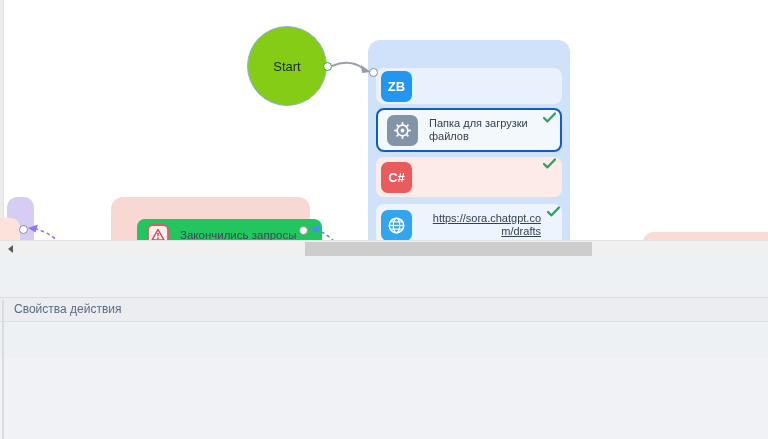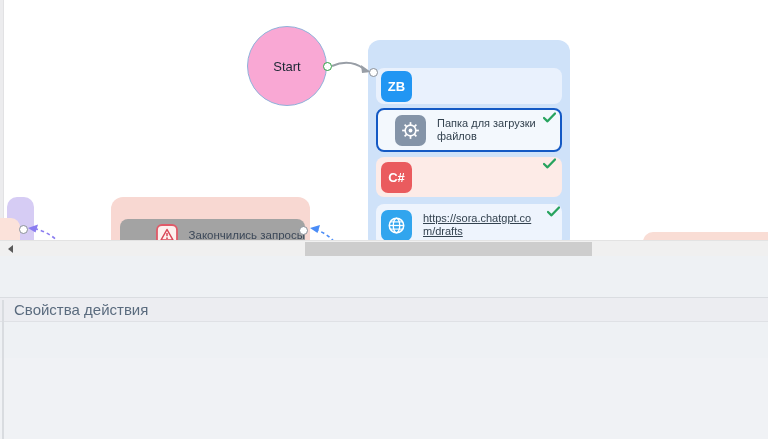--- a/index.html
+++ b/index.html
@@ -9,64 +9,64 @@
   
   #canvas { position:absolute; left:0; top:0; width:768px; height:240px; background:#fff; overflow:hidden; }
   .vstrip { position:absolute; left:0; top:0; width:4px; height:240px; background:#ececee; border-right:1px solid #e2e2e4; }
 
   .node { position:absolute; border-radius:10px; }
   #purple-node { left:7px; top:197px; width:27px; height:55px; background:#d6ccf4; }
   #pink-left-node { left:-18px; top:218px; width:38px; height:34px; background:#fbe2da; border-radius:9px; }
   #pink-right-node { left:643px; top:232px; width:135px; height:20px; background:#f9ddd5; border-radius:12px; }
 
   #error-node { left:111px; top:197px; width:199px; height:55px; background:#f8d8d2; border-radius:12px; }
-  #error-inner { position:absolute; left:9px; top:22px; width:185px; height:34px; background:#a3a3a3;
-                 border-radius:8px; display:flex; align-items:flex-start; padding:5px 0 0 10px; gap:11px;justify-content:flex-end; }
+  #error-inner { position:absolute; left:26px; top:22px; width:185px; height:34px; background:#22c55e;
+                 border-radius:8px; display:flex; align-items:flex-start; padding:5px 0 0 10px; gap:11px; }
   #error-inner .wlabel { font-size:11.5px; color:#3c4858; padding-top:5px; white-space:nowrap; }
 
   #start-node { position:absolute; left:247px; top:26px; width:80px; height:80px; border-radius:50%;
-                background:#f9a8d4; border:1.5px solid #8fb2da; display:flex; align-items:center; justify-content:center;
+                background:#84cc16; border:1.5px solid #8fb2da; display:flex; align-items:center; justify-content:center;
                 font-size:13px; color:#1b2733; }
 
   .port { position:absolute; width:9px; height:9px; border-radius:50%; background:#fff; border:1.5px solid #8a9099; z-index:6; }
   #start-port { left:323px; top:62px; border-color:#2f9e44; }
   #block1-port { left:369px; top:68px; }
   #left-port  { left:19px;  top:225px; }
   #right-port { left:299px; top:226px; }
 
   .edge-svg { position:absolute; z-index:5; overflow:visible; }
 
   #action-panel { position:absolute; left:368px; top:40px; width:202px; height:210px; background:#cfe2f9; border-radius:12px; }
   .block { position:absolute; left:8px; width:186px; border-radius:8px; display:flex; align-items:center; gap:11px; padding-left:5px; }
   .block .ic { flex:0 0 31px; width:31px; height:31px; border-radius:7px; display:flex; align-items:center; justify-content:center; }
   .block .lbl { font-size:11px; line-height:13px; color:#33424f; width:118px; }
   #block-zb     { top:28px;  height:36px; background:#e9f1fd; }
-  #block-folder { top:68px;  height:44px; background:#f3f8fd; border:2px solid #1459c4; padding-left:17px; }
+  #block-folder { top:68px;  height:44px; background:#f3f8fd; border:2px solid #1459c4; padding-left:9px; }
   #block-csharp { top:117px; height:40px; background:#fdebe7; }
-  #block-url    { top:164px; height:42px; background:#eef4fd; }
+  #block-url    { top:164px; height:42px; background:#eef4fd;text-align:right; }
   .ic-zb { background:#2196f3; color:#fff; font-weight:bold; font-size:13px; }
   .ic-gear { background:#8494a8; }
   .ic-cs { background:#ea5b5e; color:#fff; font-weight:bold; font-size:13px; }
   .ic-globe { background:#31a5ee; }
   .check { position:absolute; z-index:3; }
   .link-lbl { color:#1d6fd6; text-decoration:underline; word-break:break-all; }
 
   
   #hscroll { position:absolute; left:0; top:240px; width:768px; height:16px; background:#f0f0f0; border-top:1px solid #e3e3e3; z-index:10; }
   #hthumb { position:absolute; left:305px; top:1px; width:287px; height:14px; background:#cdcdcd; }
   #harrow-left { position:absolute; left:8px; top:4px; width:0; height:0;
                  border-top:4px solid transparent; border-bottom:4px solid transparent; border-right:5px solid #5a5a5a; }
 
   
   #dock { position:absolute; left:0; top:256px; width:768px; height:41px; background:#eef1f4; }
 
   
   #prop-header { position:absolute; left:0; top:297px; width:768px; height:25px; background:#ecedf1;
                  border-top:1px solid #dadde1; border-bottom:1px solid #dfe1e5;
-                 font-size:15px; color:#5a6b7e; line-height:23px; padding-left:14px; }
+                 font-size:12px; color:#5a6b7e; line-height:23px; padding-left:14px; }
 
   
   #prop-toolbar { position:absolute; left:0; top:322px; width:768px; height:36px; background:#eef1f4; }
 
   
   #form-area { position:absolute; left:0; top:358px; width:768px; height:81px; background:#f0f2f5; }
   #left-grip { position:absolute; left:2px; top:300px; width:2px; height:139px; background:#d9dce0; }
 </style>
 </head>
 <body>

